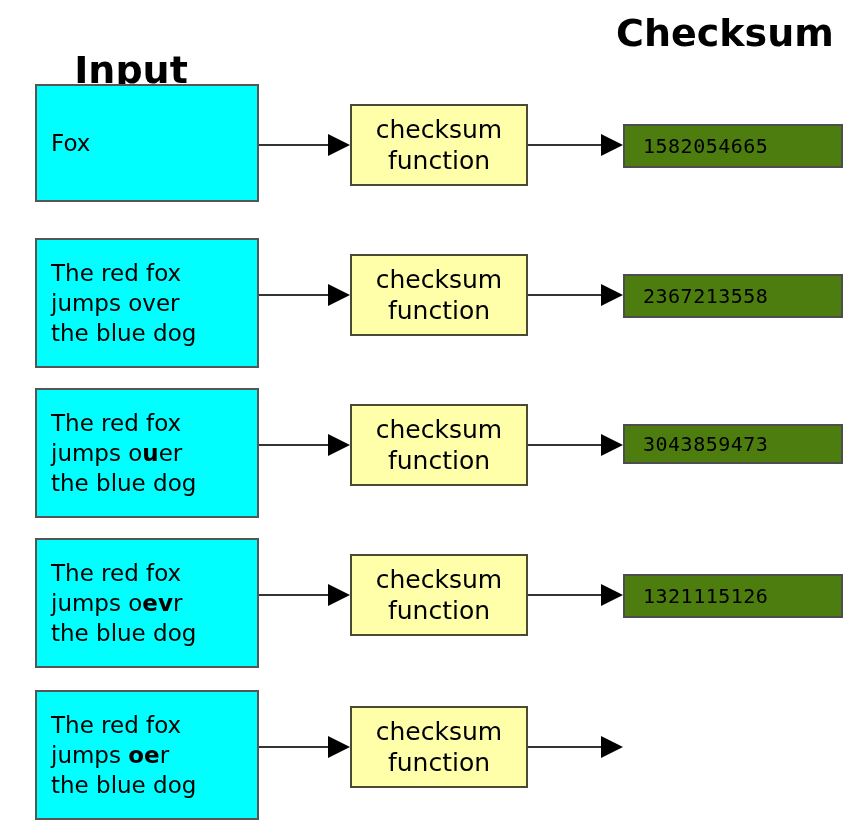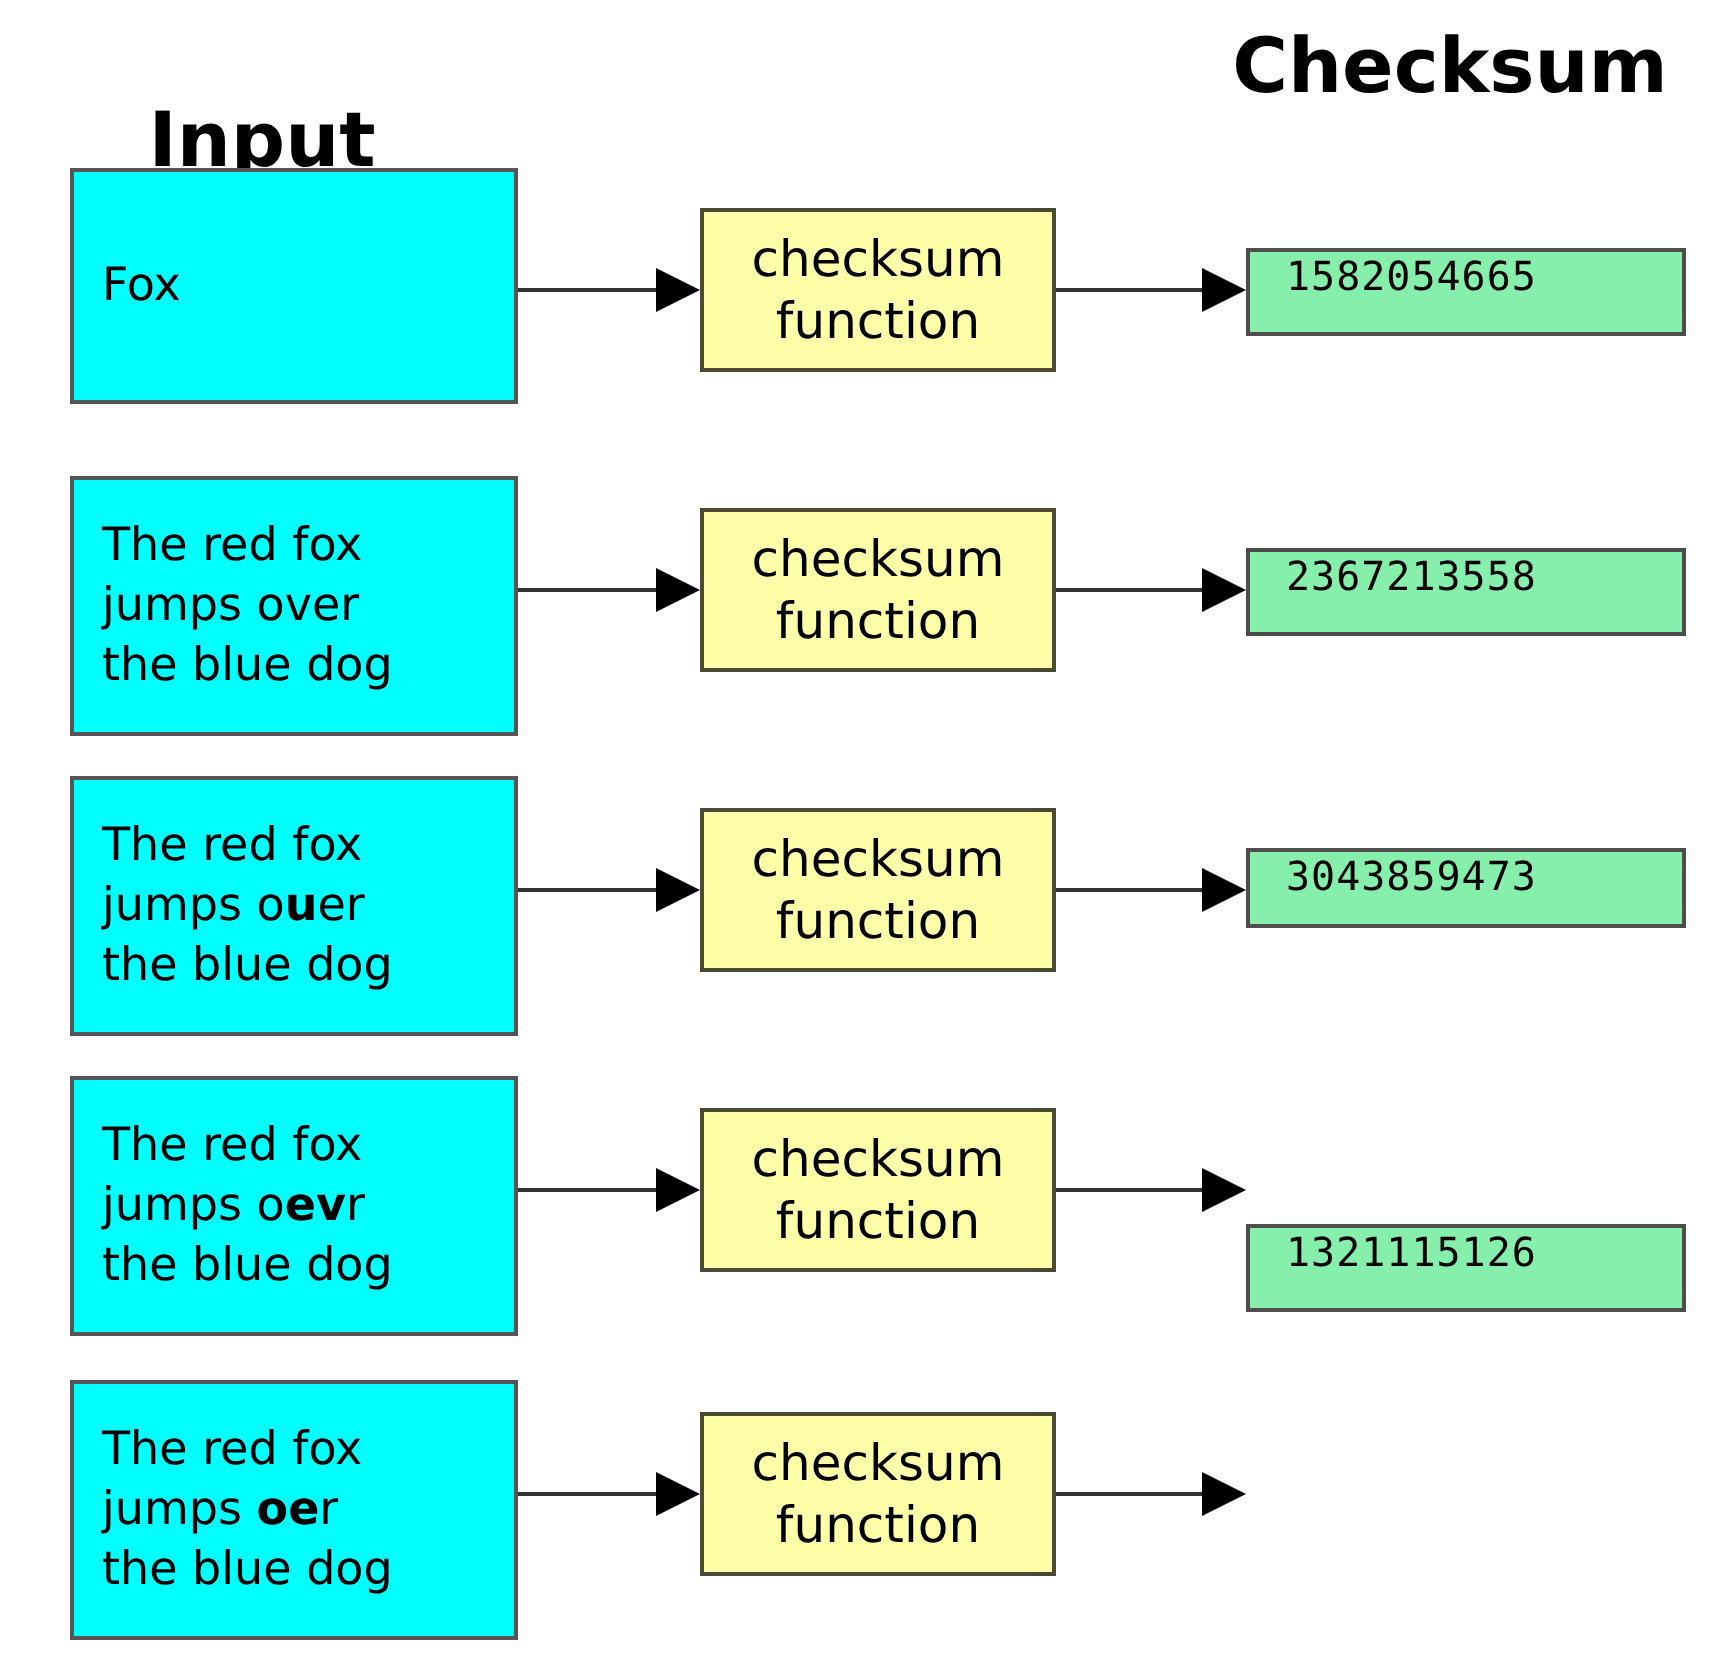--- a/index.html
+++ b/index.html
@@ -77,23 +77,24 @@
   .fn-text {
     font-size: 25px;
     line-height: 31px;
     text-align: center;
     white-space: pre-line;
   }
 
   .sum-box {
     left: 610px;
     width: 220px;
-    background: #86efac;
+    background: #4d7c0f;
     border-color: #4d4d4d;
     display: flex;
+    align-items: center;
     padding-left: 18px;
   }
   .sum-text {
     font-family: "DejaVu Sans Mono", monospace;
     font-size: 20px;
     letter-spacing: 0.5px;
     white-space: nowrap;
   }
 
   
@@ -205,21 +206,21 @@
           <span class="head"></span>
         </div>
         <div class="box fn-box" style="top: 16px; height: 82px;">
           <div class="fn-text">checksum
 function</div>
         </div>
         <div class="arrow arrow-2" style="top: 55px;">
           <span class="shaft"></span>
           <span class="head"></span>
         </div>
-        <div class="box sum-box" style="top: 36px; height: 44px; margin-top: 38px;">
+        <div class="box sum-box" style="top: 36px; height: 44px;">
           <div class="sum-text">1321115126</div>
         </div>
       </div>
       <div class="row" style="top: 690px;">
         <div class="box input-box" style="top: 0px; height: 130px;">
           <div class="input-text">The red fox<br>jumps <b>oe</b>r<br>the blue dog</div>
         </div>
         <div class="arrow arrow-1" style="top: 55px;">
           <span class="shaft"></span>
           <span class="head"></span>

